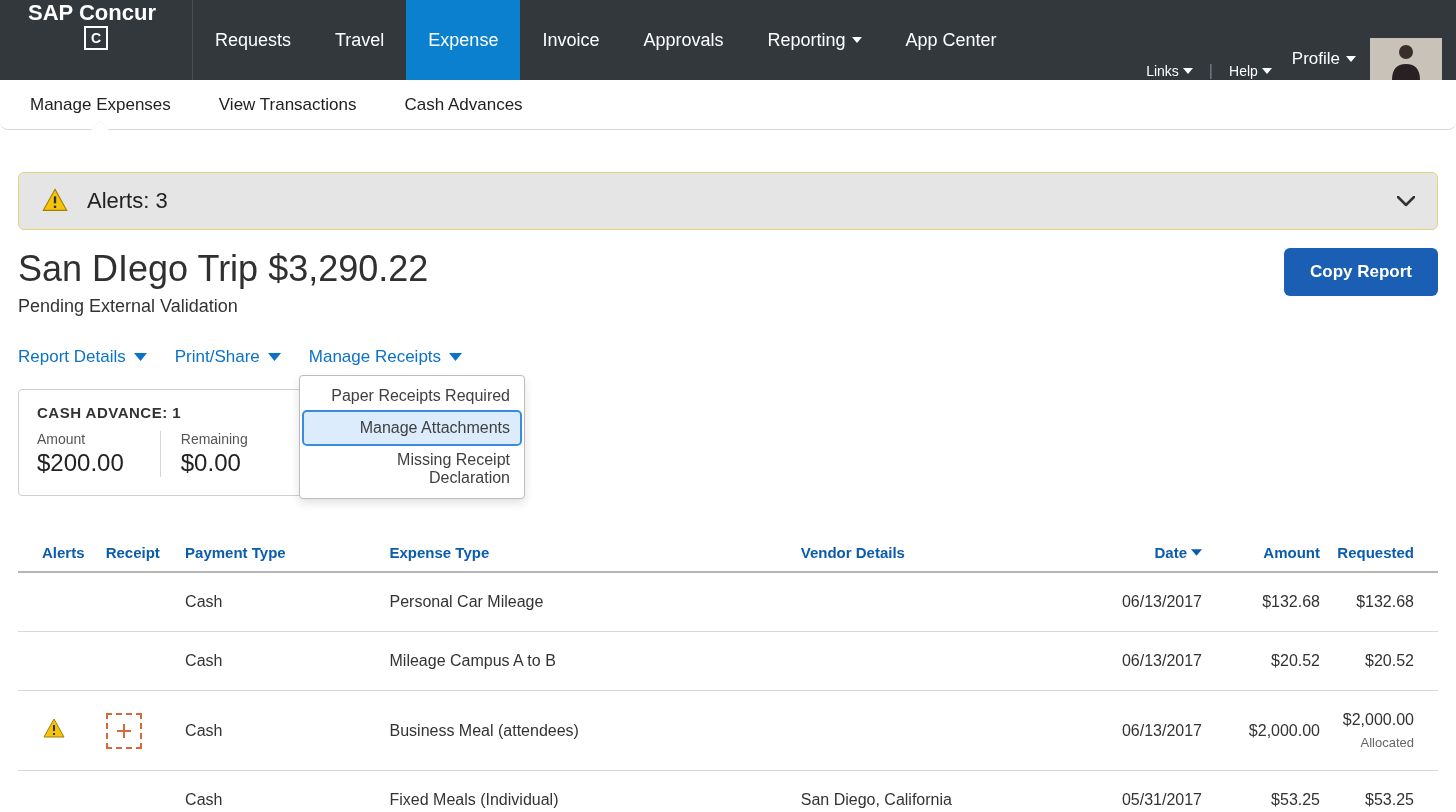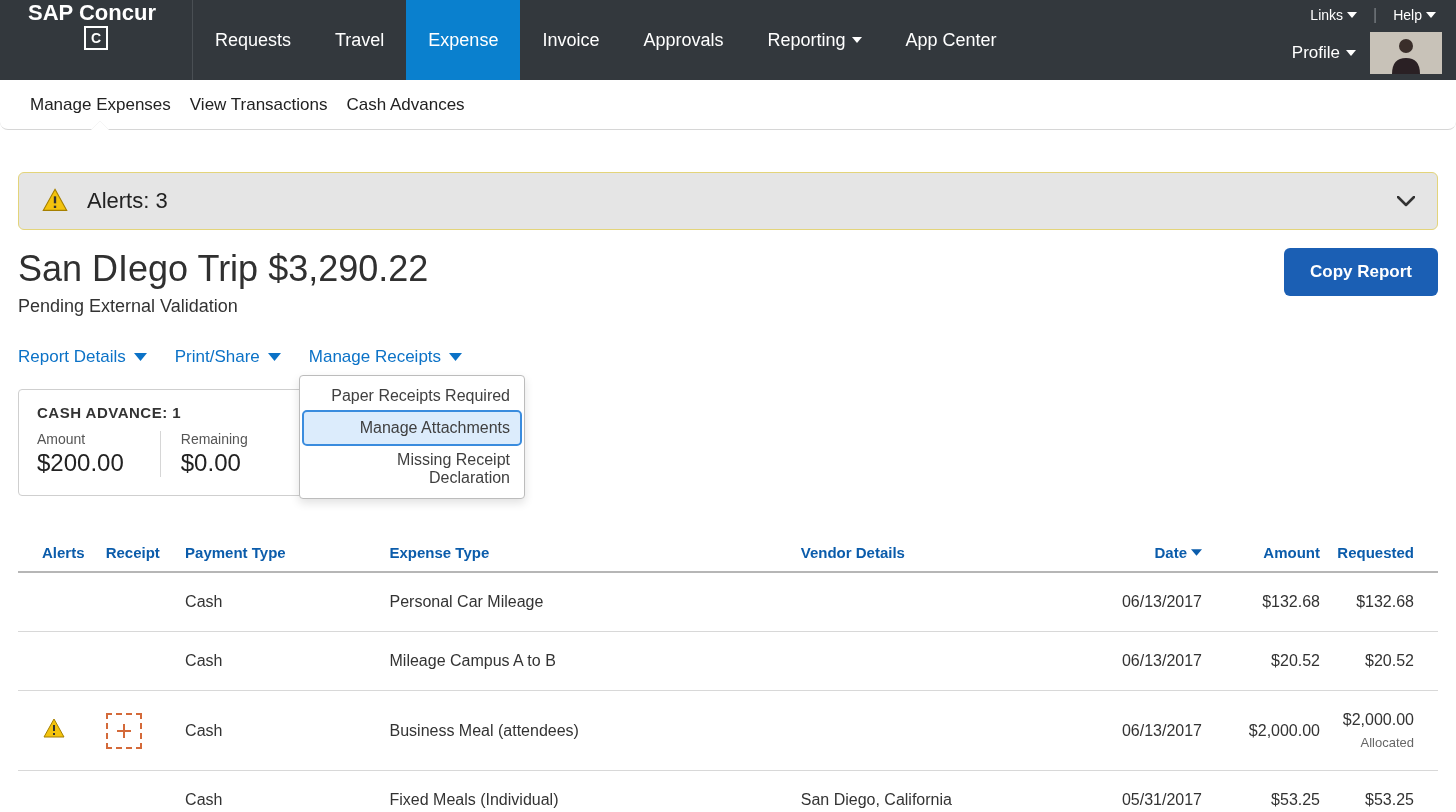--- a/index.html
+++ b/index.html
@@ -7,31 +7,31 @@
 
 
 .top-bar { background: #33383d; height: 80px; display: flex; align-items: stretch; position: relative; }
 .logo-area { display: flex; align-items: center; padding: 0 28px; flex-direction: column; }
 .logo-text { color: #fff; font-weight: 600; font-size: 22px; margin-right: 8px; }
 .logo-box { border: 2px solid #fff; width: 24px; height: 24px; display: inline-flex; align-items: center; justify-content: center; color: #fff; font-size: 14px; font-weight: 600; }
 .nav-items { display: flex; align-items: stretch; border-left: 1px solid #4a4f54; }
 .nav-item { display: flex; align-items: center; padding: 0 22px; color: #fff; font-size: 18px; font-weight: 500; cursor: pointer; position: relative; }
 .nav-item.active { background: #0a80ce; }
 .nav-caret { margin-left: 6px; }
-.top-right { position: absolute; right: 0; top: 0; display: flex; flex-direction: column; align-items: flex-end; height: 100%; }
+.top-right { position: absolute; right: 0; top: 0; display: flex; flex-direction: row; align-items: flex-end; height: 100%; }
 .top-right-row1 { display: flex; align-items: center; gap: 16px; padding: 6px 20px 0 0; }
 .top-link { color: #fff; font-size: 14px; cursor: pointer; display: flex; align-items: center; gap: 4px; }
 .top-divider { color: #7a7f84; }
 .top-right-row2 { display: flex; align-items: center; gap: 14px; padding: 8px 14px 0 0; }
 .profile-text { color: #fff; font-size: 17px; display: flex; align-items: center; gap: 6px; cursor: pointer; }
 .avatar { width: 72px; height: 42px; background: #999; border-radius: 2px; background: linear-gradient(#888, #aaa); display: flex; align-items: center; justify-content: center; }
 .avatar svg { display: block; }
 
 
-.sub-tabs { border-bottom: 1px solid #d6d6d6; height: 50px; display: flex; align-items: center; padding: 0 30px; gap: 19px; position: relative; border-radius: 8px; }
+.sub-tabs { border-bottom: 1px solid #d6d6d6; height: 50px; display: flex; align-items: center; padding: 0 30px; gap: 48px; position: relative; border-radius: 8px; }
 .sub-tab { font-size: 17px; color: #222; cursor: pointer; position: relative; }
 .sub-tab.active::after { content: ""; position: absolute; bottom: -15px; left: 50%; transform: translateX(-50%); width: 0; height: 0; border-left: 9px solid transparent; border-right: 9px solid transparent; border-bottom: 9px solid #d6d6d6; }
 .sub-tab.active::before { content: ""; position: absolute; bottom: -16px; left: 50%; transform: translateX(-50%); width: 0; height: 0; border-left: 10px solid transparent; border-right: 10px solid transparent; border-bottom: 10px solid #fff; z-index: 2; }
 
 
 .content { padding: 18px 18px 0 18px; }
 .alert-box { background: #e5e5e5; border: 1px solid #e3d47a; border-radius: 6px; padding: 14px 22px; display: flex; align-items: center; justify-content: space-between; margin-top: 24px; }
 .alert-left { display: flex; align-items: center; gap: 18px; }
 .warn-icon { width: 28px; height: 28px; }
 .alert-text { font-size: 22px; color: #222; }

